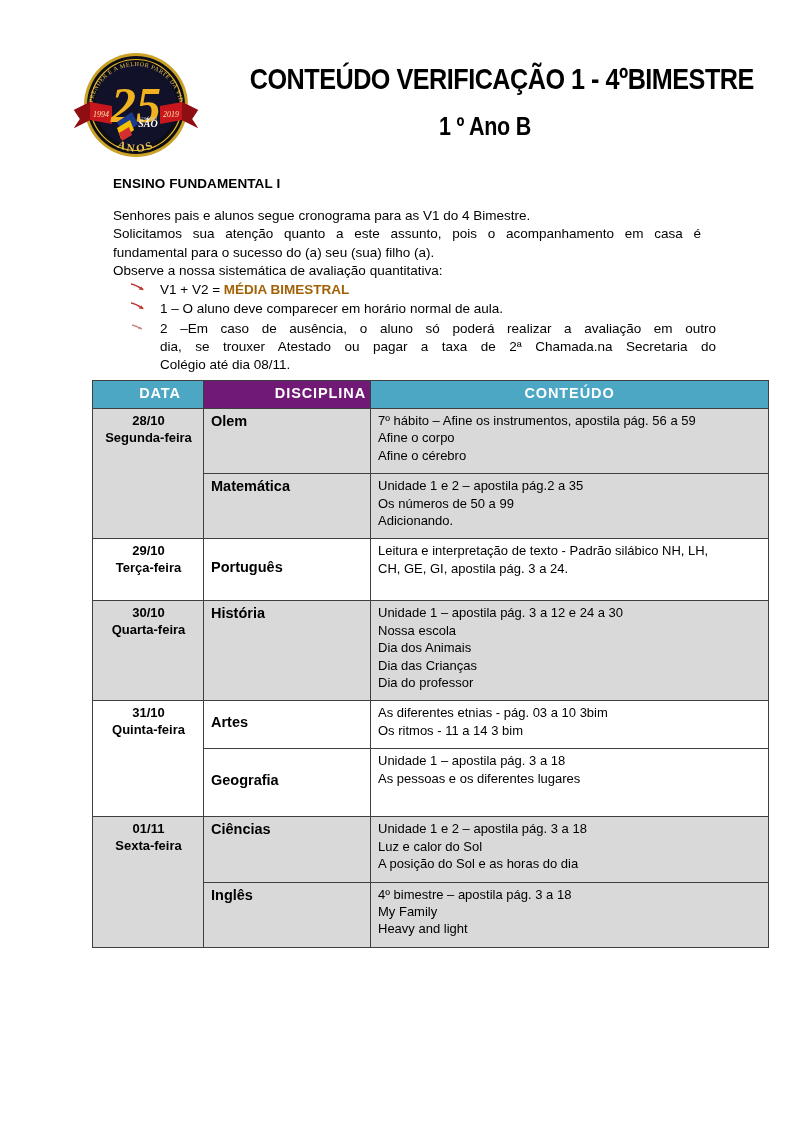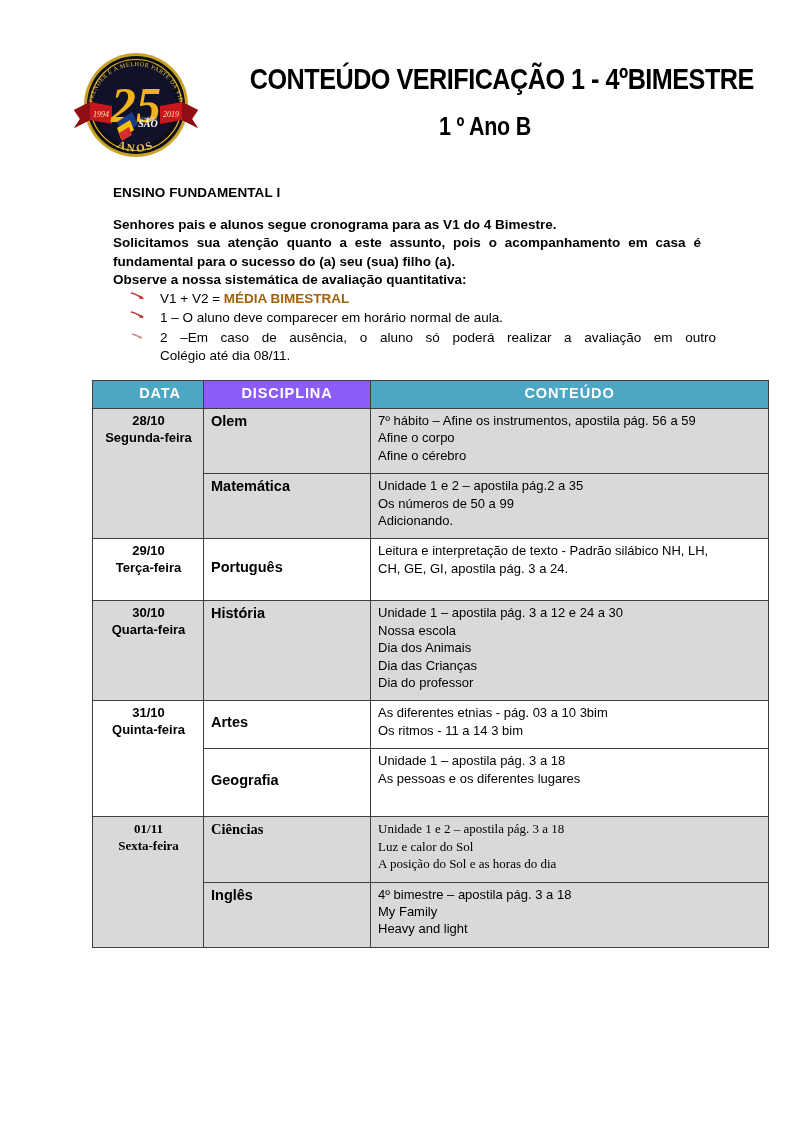--- a/index.html
+++ b/index.html
@@ -66,28 +66,27 @@
   .doc-body {
     position: absolute;
     left: 113px;
     top: 176px;
     width: 660px;
   }
   .level-label {
     font-size: 13.5px;
     font-weight: bold;
     letter-spacing: 0.1px;
-    margin: 9px 0 16px 0;
+    margin: 0 0 16px 0;
   }
   .para {
     font-size: 13.5px;
     line-height: 18.3px;
     margin: 0;
     max-width: 594px;
-    font-weight: bold;
   }
   .para-line { display: block; }
   .para-just {
     display: block;
     text-align: justify;
     text-align-last: justify;
     max-width: 588px;
   }
 
   .bullet-list {
@@ -265,37 +264,38 @@
     </li>
 
     <li class="bullet-item">
       <span class="arrow">
         <svg width="16" height="13" viewBox="0 0 16 13">
             <path d="M2 4 C5 4.4 8 6 11.5 8" stroke="#C98A84" stroke-width="1.4" fill="none"></path>
             <path d="M12.4 8.6 L7.8 7.8 L10.2 5.4 Z" fill="#C98A84"></path>
           </svg>
       </span>
       <span class="bi-just">2 –Em caso de  ausência, o aluno só poderá realizar a avaliação em outro</span>
+      <span class="bi-just">dia, se trouxer Atestado ou pagar a taxa de 2ª Chamada.na Secretaria do</span>
       <span class="bi-text">Colégio até dia 08/11.</span>
     </li>
 
   </ul>
 </div>
 
 <div class="schedule-wrap">
   <table class="schedule">
     <colgroup>
       <col class="col-data">
         <col class="col-disc">
         <col class="col-cont">
     </colgroup>
     <thead>
       <tr>
         <th style="background: rgb(75, 167, 196); padding-left: 28px;">DATA</th>
-        <th style="background: #8b5cf6;">DISCIPLINA</th>
+        <th style="background: #701a75; text-align: right;">DISCIPLINA</th>
         <th style="background: rgb(75, 167, 196);">CONTEÚDO</th>
       </tr>
     </thead>
     <tbody>
         <tr class="bg-gray" style="height: 46px;">
           <td class="cell-date bg-gray" rowspan="2">
             <span class="line">28/10</span>
             <span class="line">Segunda-feira</span>
           </td>
           <td class="cell-disc bg-gray">Olem</td>
@@ -349,21 +349,21 @@
             <span class="line">Os ritmos - 11 a 14 3 bim</span>
           </td>
         </tr>
         <tr class="bg-white" style="height: 68px;">
           <td class="cell-disc bg-white mid">Geografia</td>
           <td class="cell-cont bg-white">
             <span class="line">Unidade 1 – apostila pág. 3 a 18</span>
             <span class="line"> As pessoas e os diferentes lugares</span>
           </td>
         </tr>
-        <tr class="bg-gray" style="height: 60px; font-family: Liberation Serif, serif;">
+        <tr class="bg-gray" style="height: 60px;">
           <td class="cell-date bg-gray" rowspan="2">
             <span class="line">01/11</span>
             <span class="line">Sexta-feira</span>
           </td>
           <td class="cell-disc bg-gray">Ciências</td>
           <td class="cell-cont bg-gray">
             <span class="line">Unidade 1 e 2 – apostila pág. 3 a 18</span>
             <span class="line">Luz e calor do Sol</span>
             <span class="line">A posição do Sol e as horas do dia</span>
           </td>

